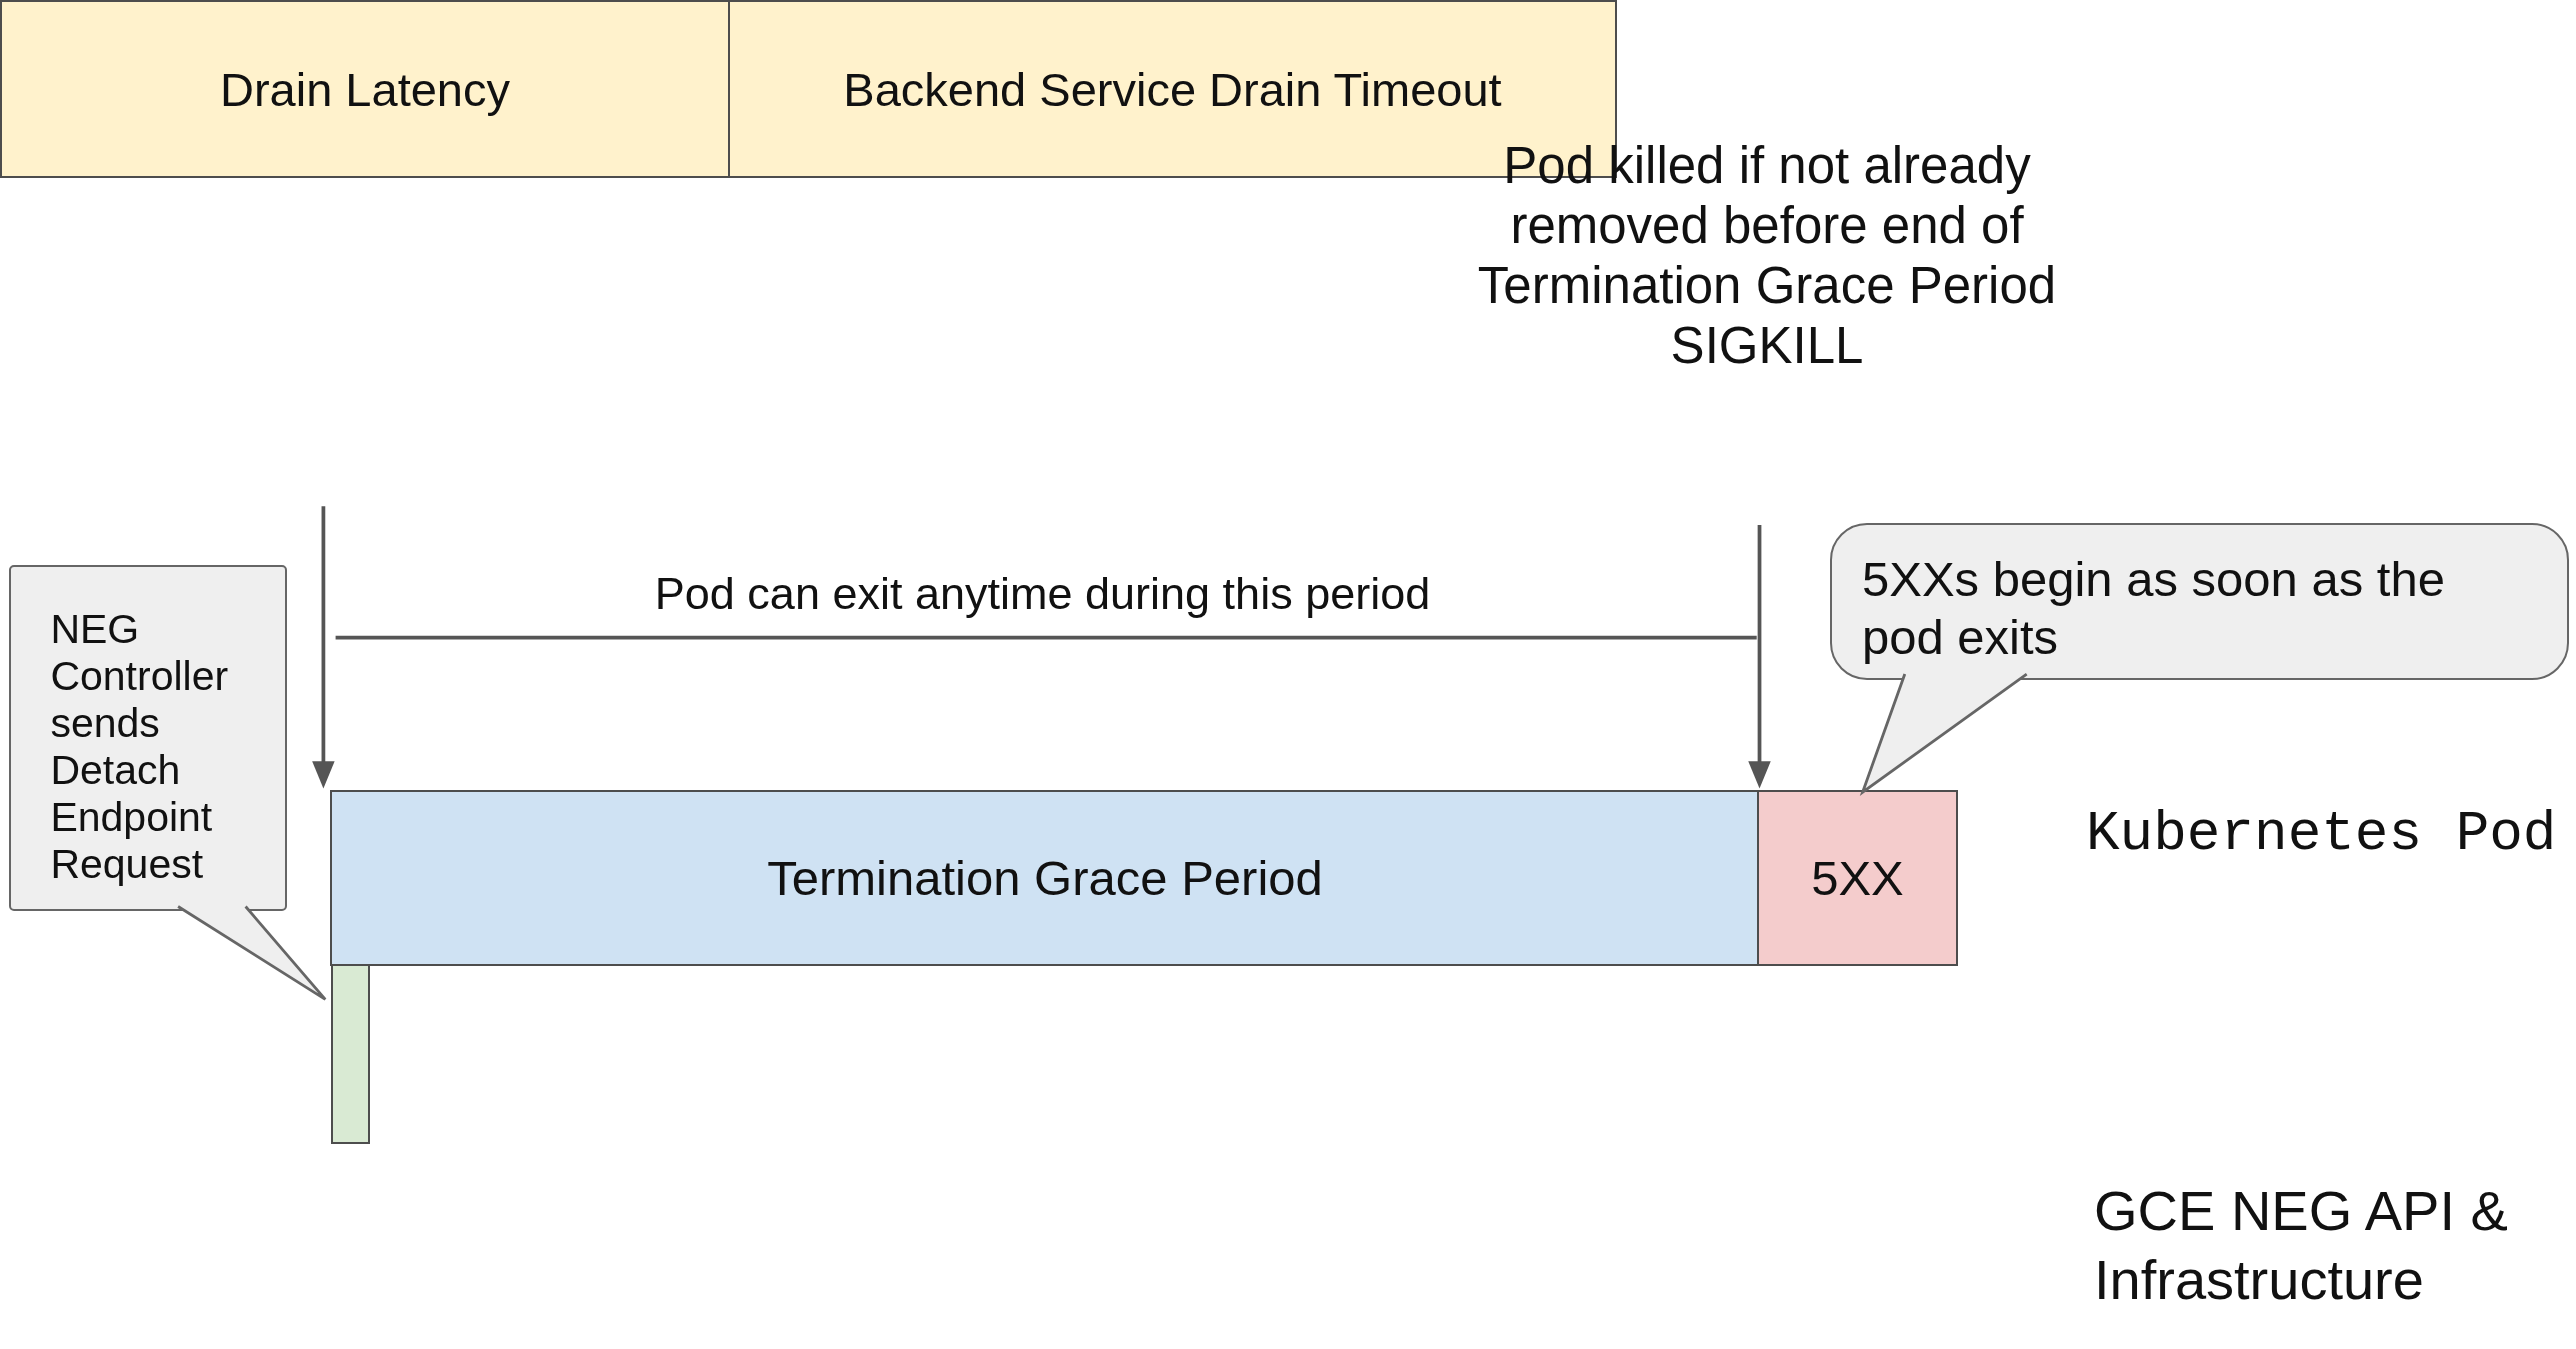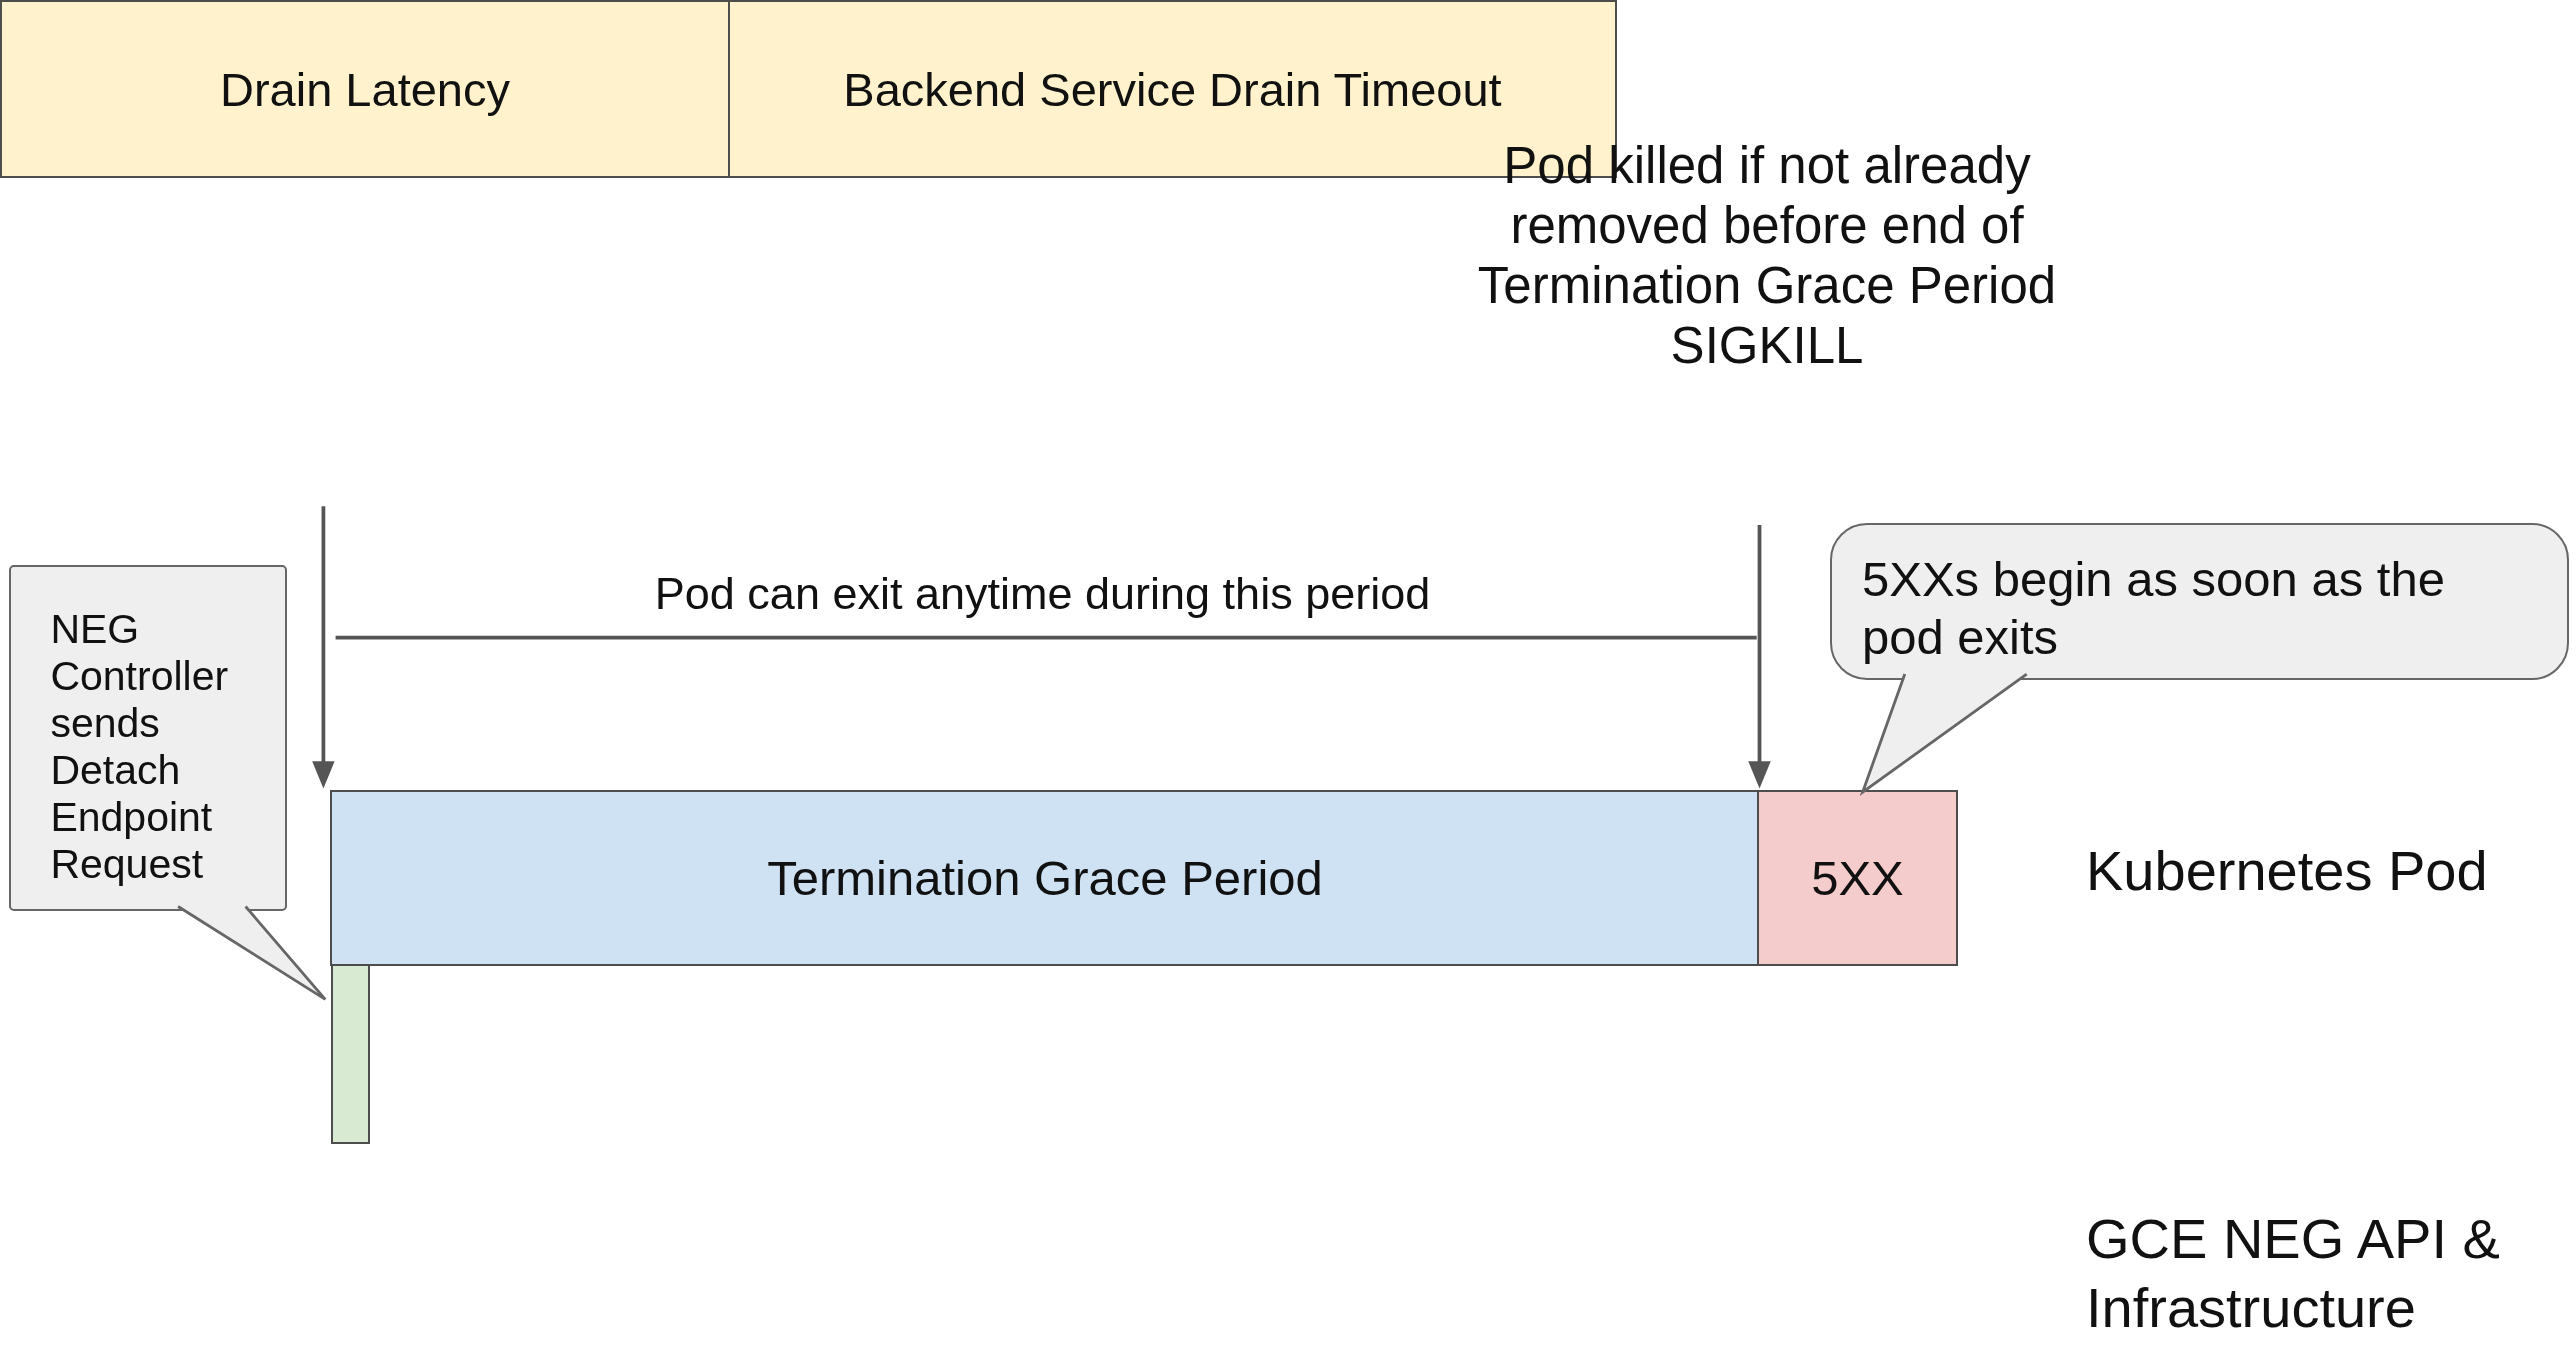--- a/index.html
+++ b/index.html
@@ -28,23 +28,23 @@
     display:flex; align-items:center; justify-content:center; font-size:49px;}
   #tgp-bar{left:330px; top:790px; width:1430px; height:176px; background:var(--grace-period-fill);}
   #err-bar{left:1757px; top:790px; width:201px; height:176px; background:var(--error-fill);}
   #detach-bar{left:331px; top:964px; width:39px; height:180px; background:var(--detach-fill);}
   #gce-bar{left:370px; top:1141px; width:1617px; height:178px; background:var(--drain-fill);
     border:2.8px solid var(--bar-border); box-sizing:border-box; display:flex;}
   .gce-cell{display:flex; align-items:center; justify-content:center; font-size:47px; height:100%; box-sizing:border-box;}
   #gce-cell-drain{width:726px;}
   #gce-cell-backend{flex:1; border-left:2.8px solid var(--bar-border);}
   .row-label{position:absolute; left:2086px; font-size:56px; line-height:69px; white-space:pre-line;}
-  #row-label-k8s{top:836px;}
+  #row-label-k8s{top:800px;font-family:Liberation Mono, monospace;}
   #row-label-negc{top:966px;}
-  #row-label-gce{top:1204px;}
+  #row-label-gce{top:1176px;margin-left:8px;}
 </style>
 </head>
 <body>
 
 <div id="canvas">
 
   <div class="note" id="note-top-right">Pod killed if not already
 removed before end of
 Termination Grace Period
 SIGKILL</div>

